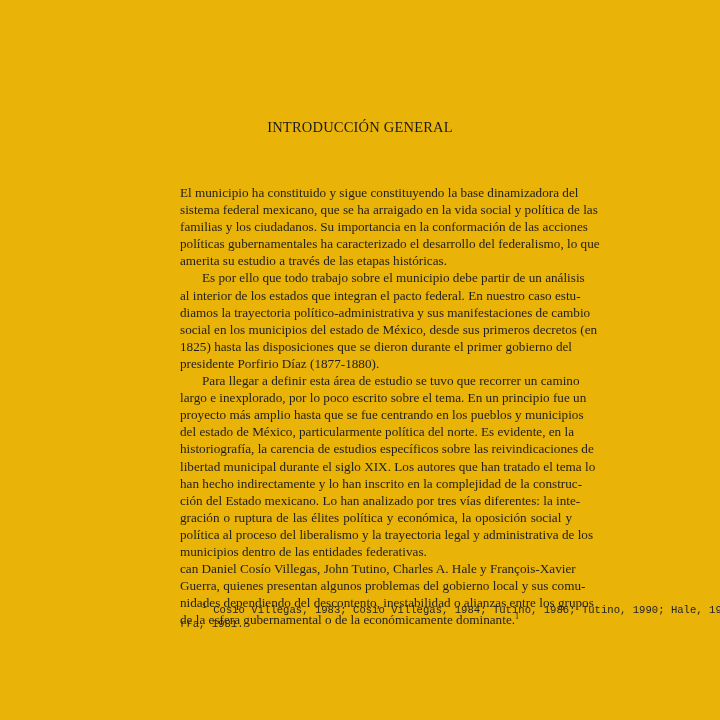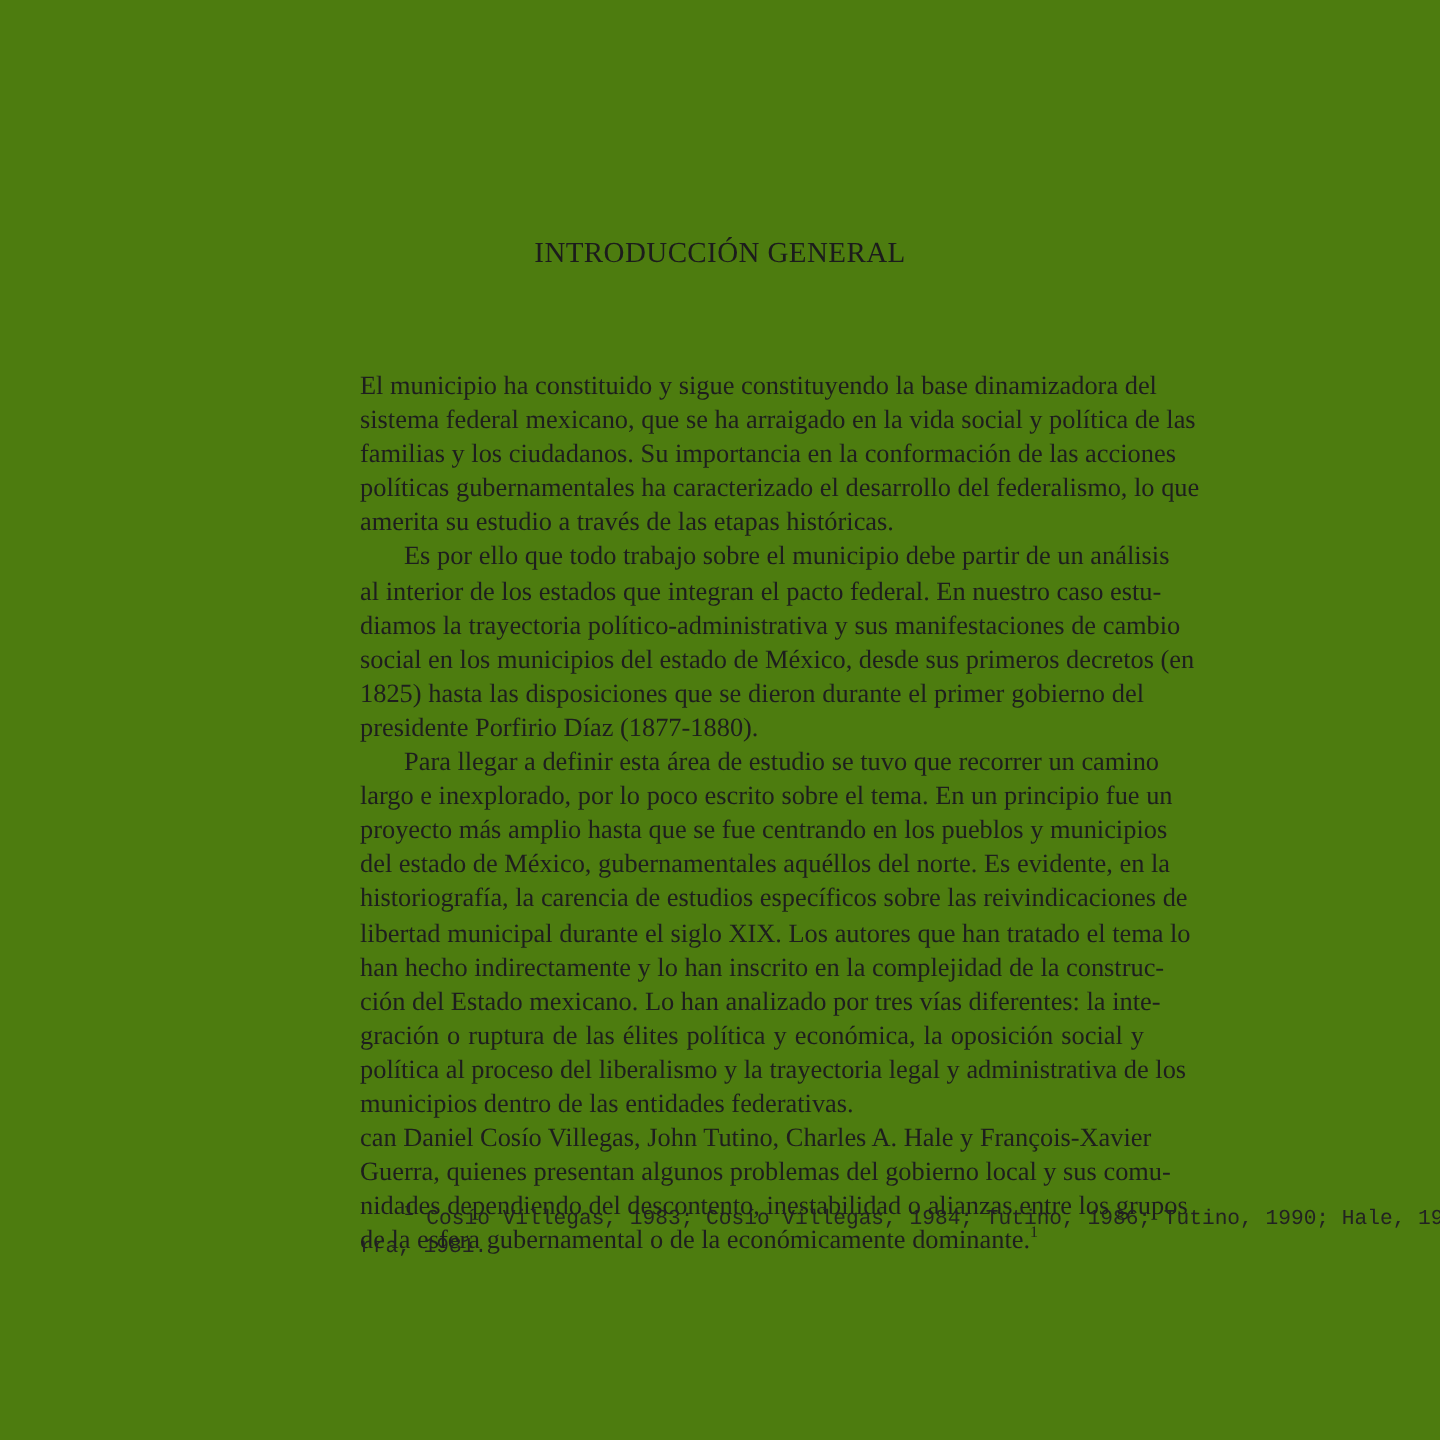--- a/index.html
+++ b/index.html
@@ -1,17 +1,17 @@
 <!DOCTYPE html>
 <html><head>
   <meta charset="utf-8">
   <style>
     html, body { margin: 0; padding: 0; background: #ffffff; }
     body { width: 720px; height: 720px; position: relative; overflow: hidden; }
-    .page { position: absolute; left: 0; top: 0; width: 720px; height: 720px; background: #4d7c0f; }
+    .page { position: absolute; left: 0; top: 0; width: 720px; height: 720px; background: #eab308; }
     .title {
       position: absolute; top: 119px; left: 0; width: 720px; text-align: center;
       font-family: "Liberation Serif", "DejaVu Serif", serif;
       font-size: 14.5px; letter-spacing: 0.2px; color: #1c1c1c;
     }
     .body {
       position: absolute; left: 180px; top: 184px; width: 392px;
       font-family: Liberation Serif, serif;
       font-size: 13.2px; line-height: 17.1px; color: #1e1e1e;
     }
@@ -49,21 +49,21 @@
       <span class="line">diamos la trayectoria político-administrativa y sus manifestaciones de cambio</span>
       <span class="line">social en los municipios del estado de México, desde sus primeros decretos (en</span>
       <span class="line">1825) hasta las disposiciones que se dieron durante el primer gobierno del</span>
       <span class="line last">presidente Porfirio Díaz (1877-1880).</span>
     </div>
 
     <div>
       <span class="line indent">Para llegar a definir esta área de estudio se tuvo que recorrer un camino</span>
       <span class="line">largo e inexplorado, por lo poco escrito sobre el tema. En un principio fue un</span>
       <span class="line">proyecto más amplio hasta que se fue centrando en los pueblos y municipios</span>
-      <span class="line">del estado de México, gubernamentales aquéllos del norte. Es evidente, en la</span>
+      <span class="line">del estado de México, particularmente política del norte. Es evidente, en la</span>
       <span class="line">historiografía, la carencia de estudios específicos sobre las reivindicaciones de</span>
       <span class="line">libertad municipal durante el siglo XIX. Los autores que han tratado el tema lo</span>
       <span class="line">han hecho indirectamente y lo han inscrito en la complejidad de la construc-</span>
       <span class="line">ción del Estado mexicano. Lo han analizado por tres vías diferentes: la inte-</span>
       <span class="line">gración o ruptura de las élites política y económica, la oposición social y</span>
       <span class="line">política al proceso del liberalismo y la trayectoria legal y administrativa de los</span>
       <span class="line last">municipios dentro de las entidades federativas.</span>
     </div>
 
     <div>

